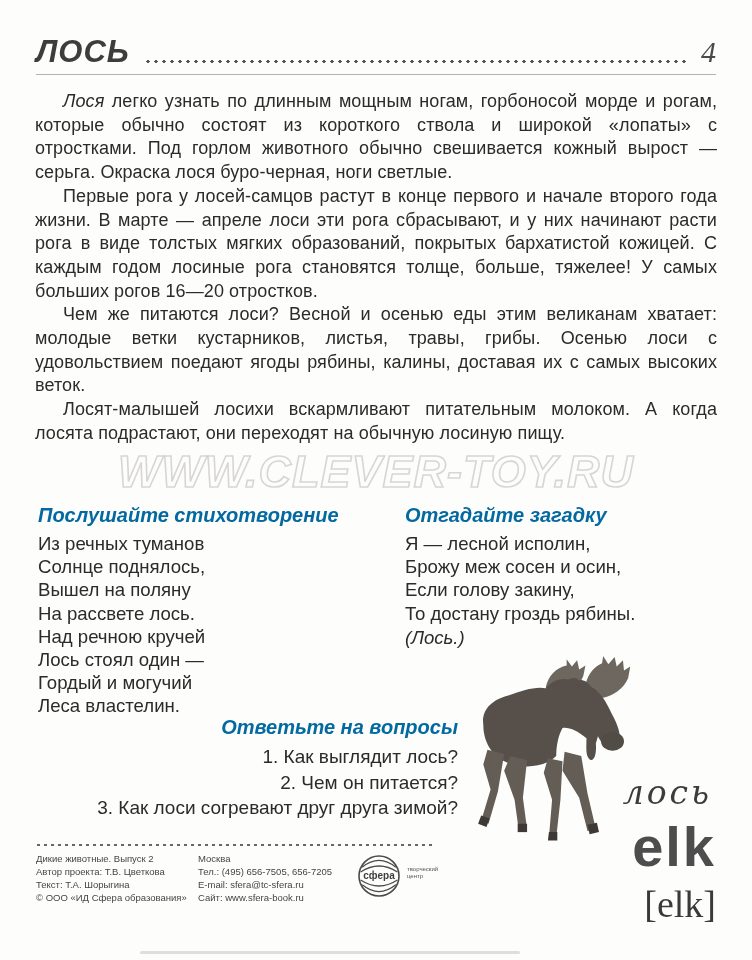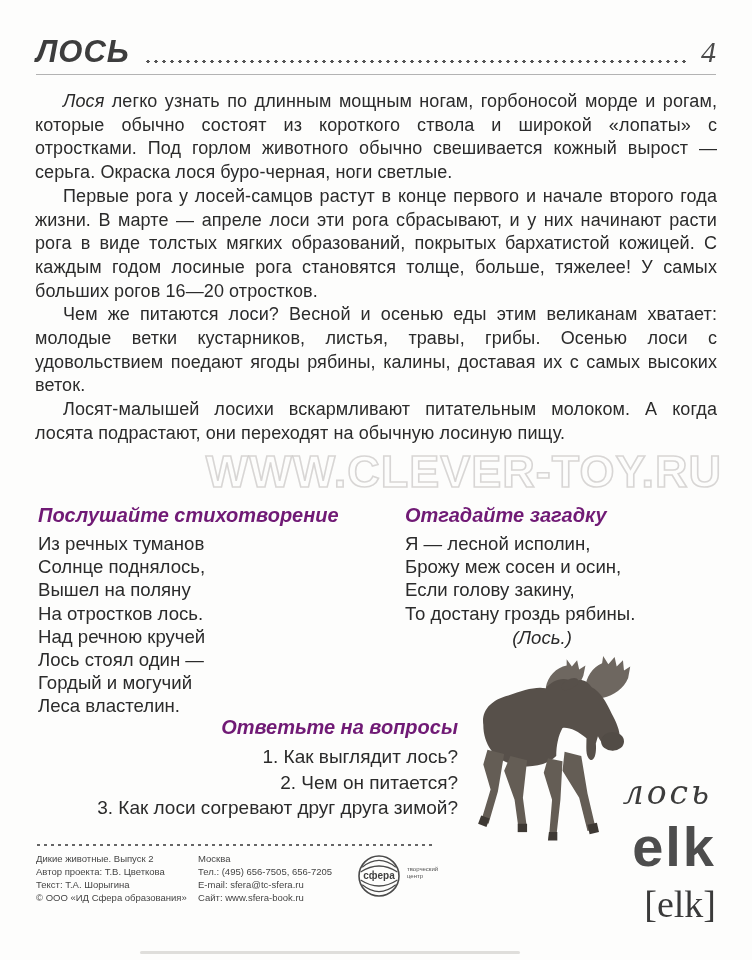--- a/index.html
+++ b/index.html
@@ -45,36 +45,37 @@
     font-size:18px; line-height:23.7px; text-align:justify;
     color:#2b2b2b; letter-spacing:0.1px;
   }
   .article p { text-indent:28px; }
   .lead-italic { font-style:italic; }
 
   
   .watermark {
     position:absolute; left:30px; top:446px; width:692px;
     font-size:45px; font-weight:bold; letter-spacing:1px;
-    text-align:right; white-space:nowrap;
+    text-align:center; white-space:nowrap;
     color:rgba(255,255,255,0.15);
     -webkit-text-stroke:1.6px rgba(185,183,180,0.55);
     pointer-events:none;
+    font-style:italic;
   }
 
   
   .subhead {
     font-size:20px; font-weight:bold; font-style:italic;
-    color:#701a75; margin-bottom:5px;
+    color:#0369a1; margin-bottom:5px;
   }
   .poem { position:absolute; left:38px; top:504px; width:330px; }
   .poem-line, .riddle-line { font-size:18.6px; line-height:23.2px; color:#2b2b2b; }
   .riddle { position:absolute; left:405px; top:504px; width:282px; }
   .riddle-answer {
-    font-size:18.6px; font-style:italic; text-align:center;
+    font-size:18.6px; font-style:italic; text-align:left;
     padding-right:8px; line-height:25px; color:#2b2b2b;
   }
 
   
   .questions { position:absolute; left:38px; top:716px; width:420px;text-align:right; }
   .question-line { font-size:19px; line-height:25.5px; color:#2b2b2b; }
 
   
   .moose { position:absolute; left:466px; top:656px; width:168px; height:198px; }
 
@@ -134,21 +135,21 @@
     <p>Лосят-малышей лосихи вскармливают питательным молоком. А когда лосята подрастают, они переходят на обычную лосиную пищу.</p>
   </div>
 
   <div class="watermark">WWW.CLEVER-TOY.RU</div>
 
   <div class="poem">
     <div class="subhead">Послушайте стихотворение</div>
     <div class="poem-line">Из речных туманов</div>
     <div class="poem-line">Солнце поднялось,</div>
     <div class="poem-line">Вышел на поляну</div>
-    <div class="poem-line">На отростков лось.</div>
+    <div class="poem-line">На рассвете лось.</div>
     <div class="poem-line">Над речною кручей</div>
     <div class="poem-line">Лось стоял один —</div>
     <div class="poem-line">Гордый и могучий</div>
     <div class="poem-line">Леса властелин.</div>
   </div>
 
   <div class="riddle">
     <div class="subhead">Отгадайте загадку</div>
     <div class="riddle-line">Я — лесной исполин,</div>
     <div class="riddle-line">Брожу меж сосен и осин,</div>

